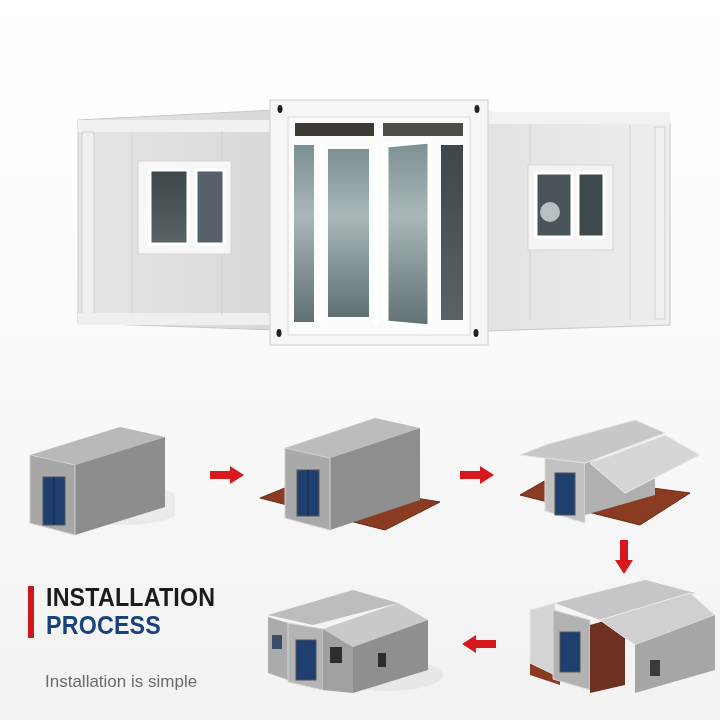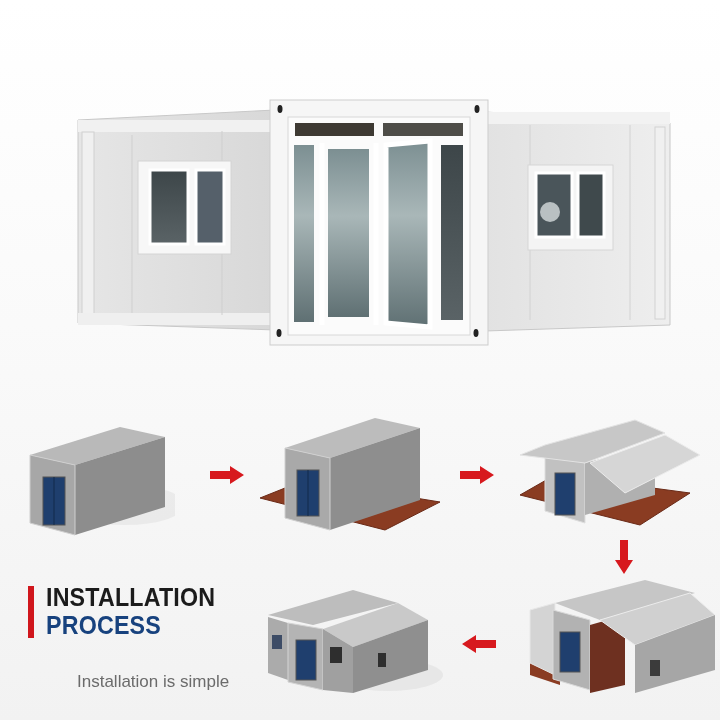--- a/index.html
+++ b/index.html
@@ -8,21 +8,21 @@
     background: linear-gradient(180deg, #ffffff 0%, #fafafa 45%, #f2f2f2 100%);
     font-family: "Liberation Sans", "DejaVu Sans", sans-serif;
   }
   .abs { position:absolute; }
   svg { display:block; }
 
   
   .title-bar { position:absolute; left:28px; top:586px; width:6px; height:52px; background:#d0161c; }
   .title-l1 { position:absolute; left:46px; top:583px; font-size:25px; font-weight:bold; color:#1b1b1b; letter-spacing:0.2px; line-height:28px; transform:scaleX(0.93); transform-origin:left; }
   .title-l2 { position:absolute; left:46px; top:611px; font-size:25px; font-weight:bold; color:#17427e; letter-spacing:0.2px; line-height:28px; transform:scaleX(0.93); transform-origin:left; }
-  .subtitle { position:absolute; left:45px; top:672px; font-size:17px; color:#6b6b6b;margin-left:32px; }
+  .subtitle { position:absolute; left:45px; top:672px; font-size:17px; color:#6b6b6b; }
 </style>
 </head>
 <body>
 
 <div class="abs" style="left:70px; top:95px; width:620px; height:255px;">
   <svg width="620" height="255" viewBox="0 0 620 255">
     <defs>
       <linearGradient id="wallL" x1="0" x2="1" y1="0" y2="0">
         <stop offset="0" stop-color="#e6e6e6"></stop>
           <stop offset="1" stop-color="#d8d8d8"></stop>

